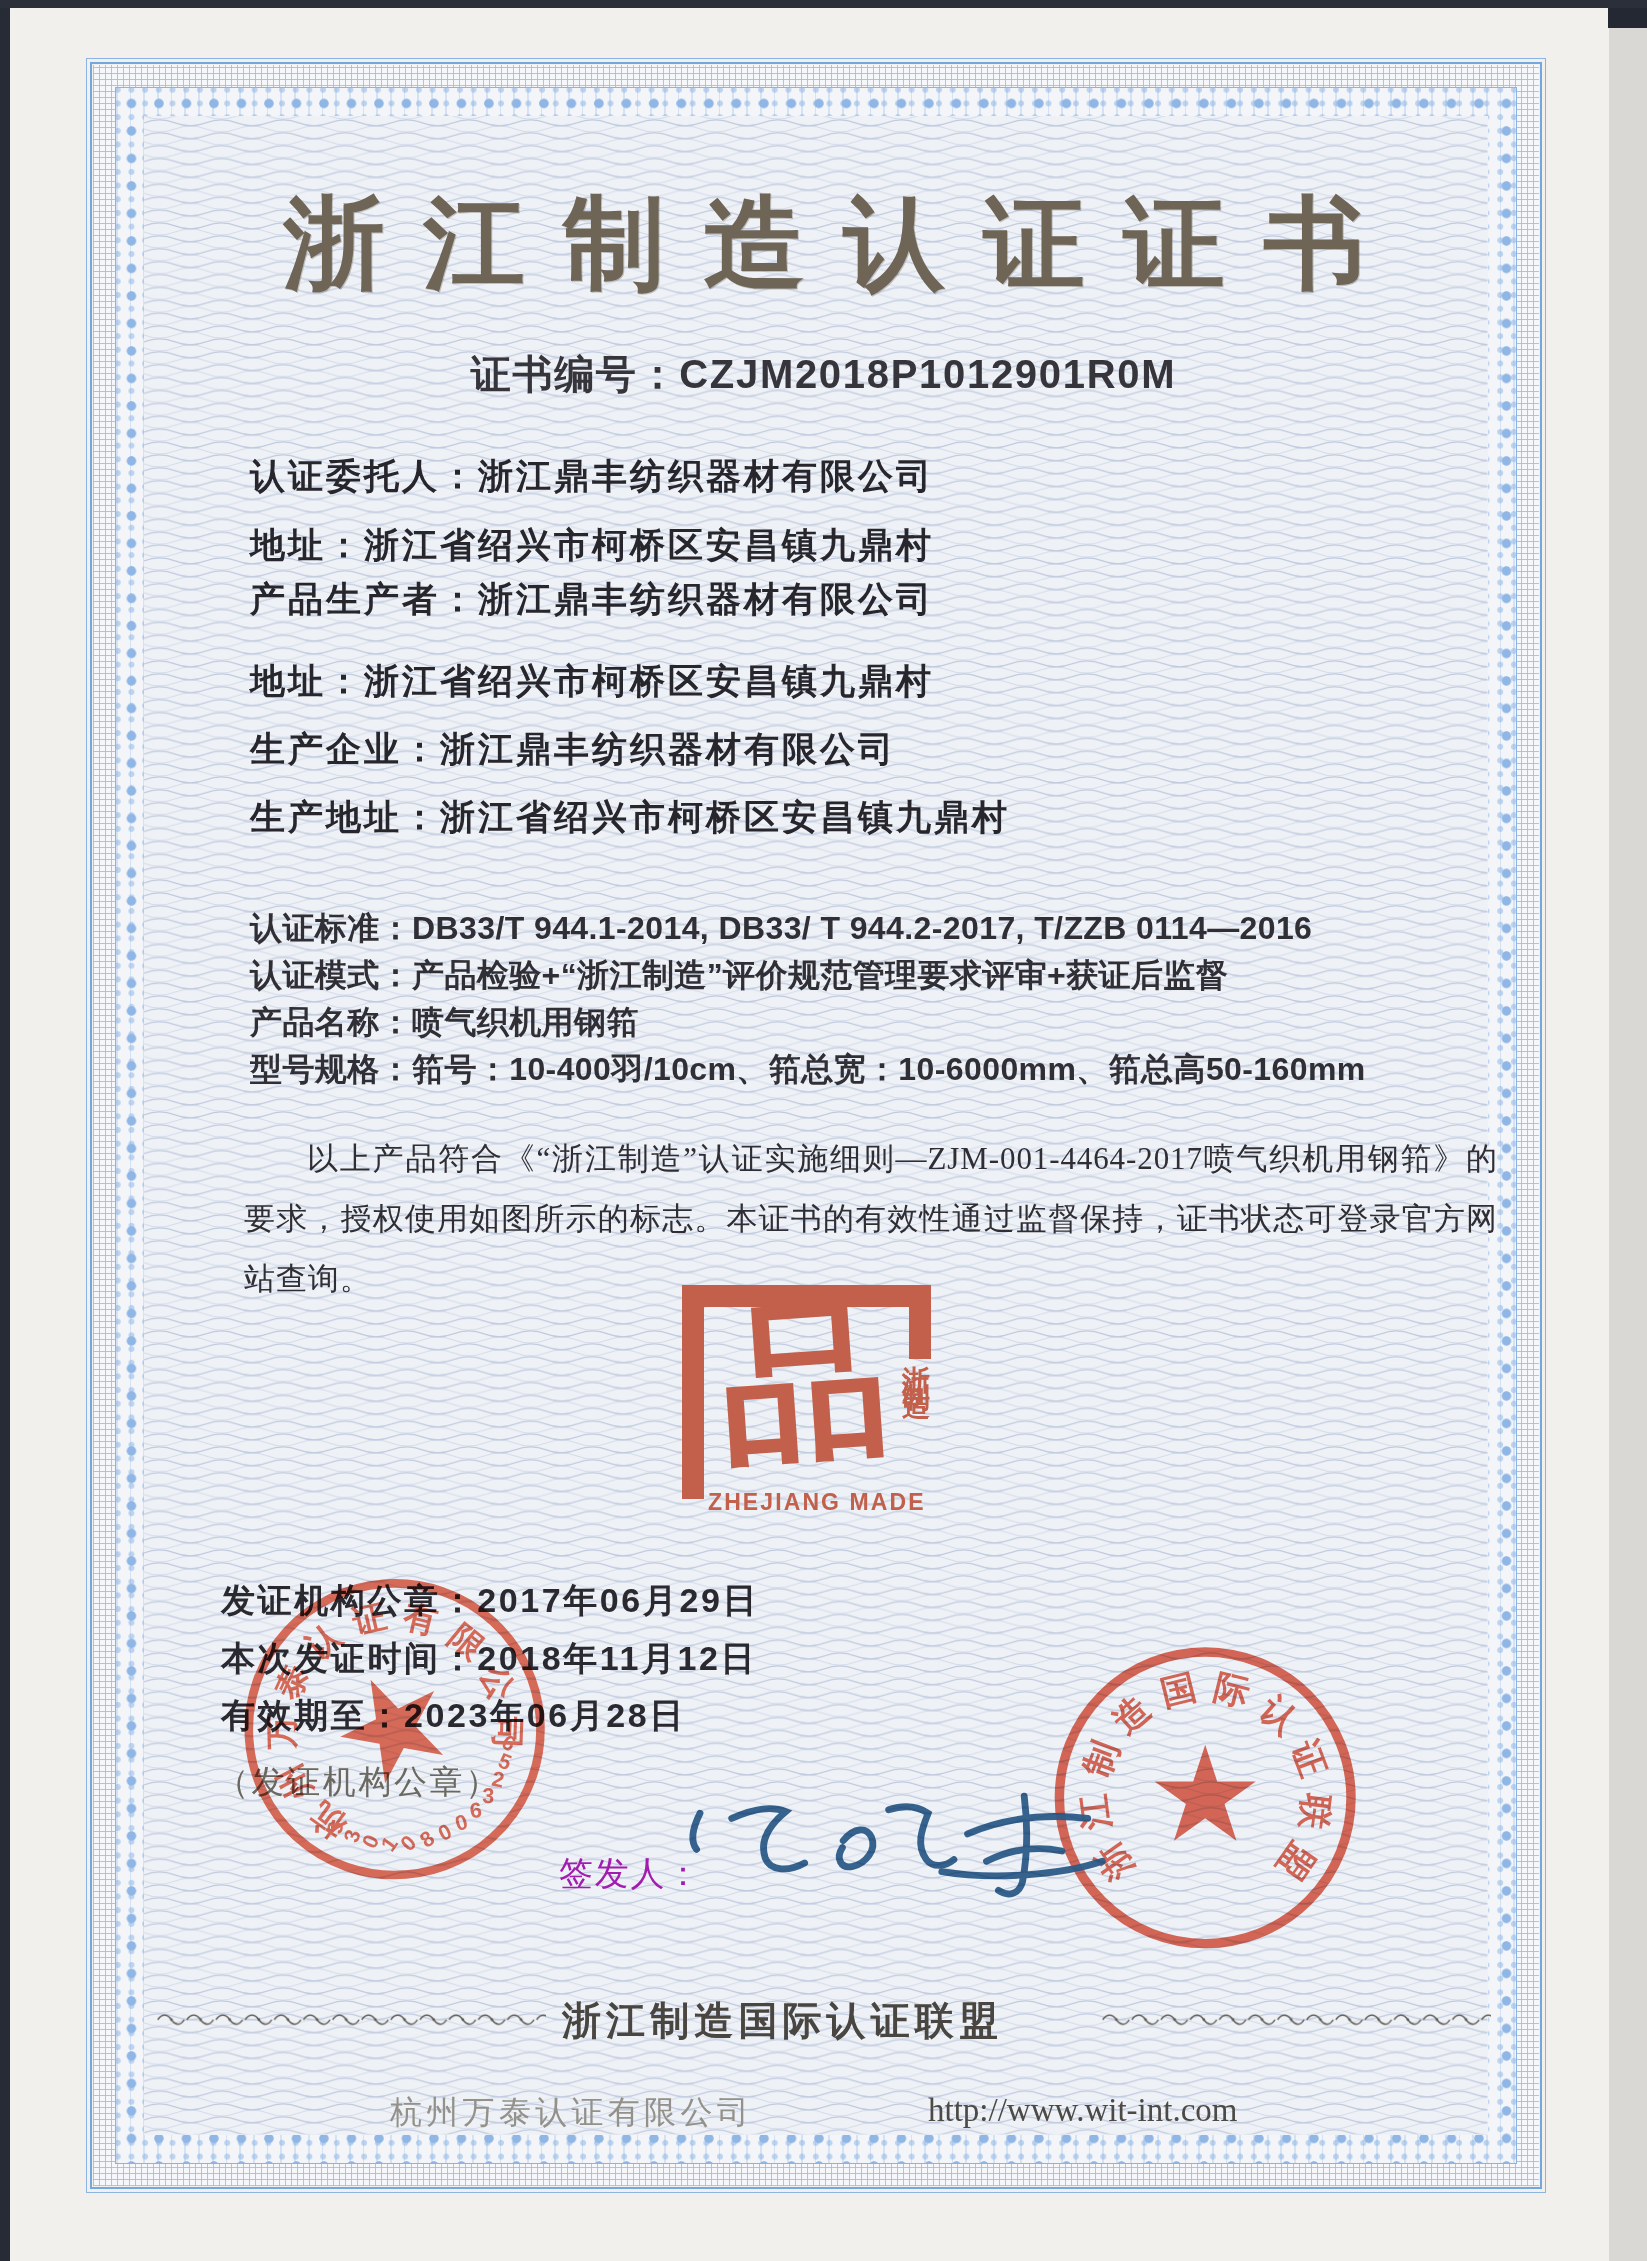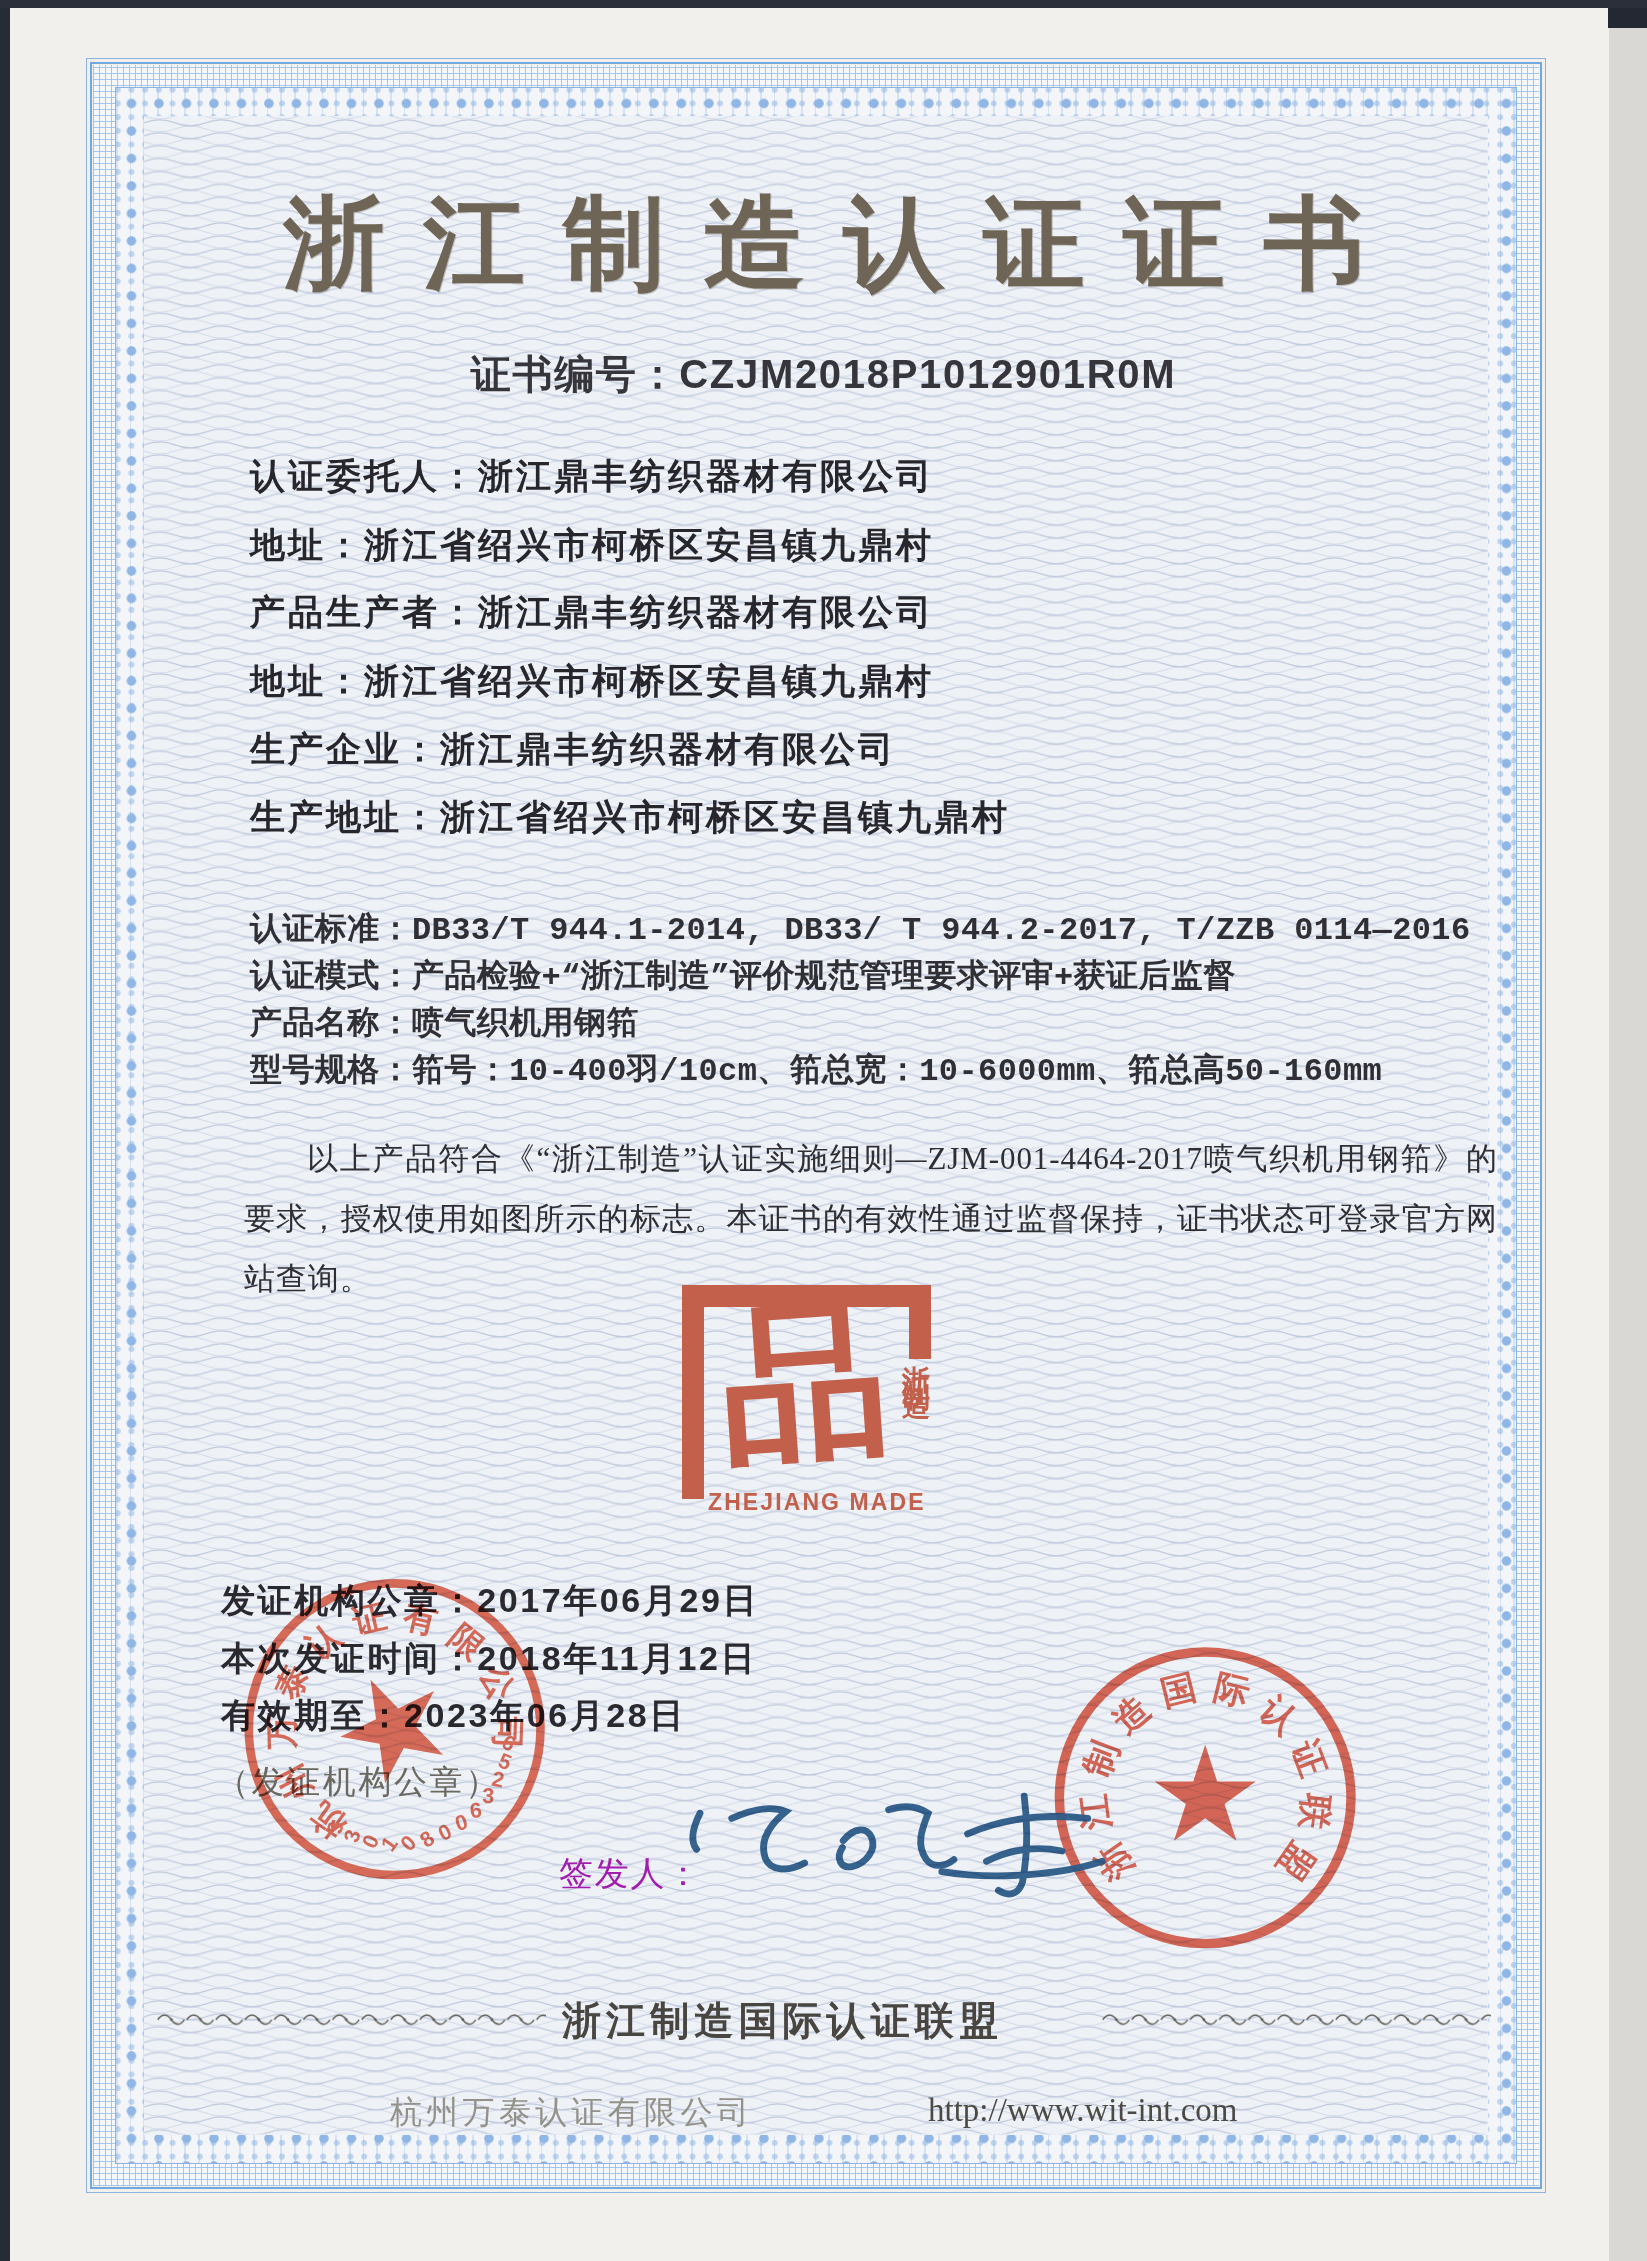--- a/index.html
+++ b/index.html
@@ -31,21 +31,21 @@
   .content{z-index:5;}
 
   .title{left:0;right:0;top:177px;text-align:center;font-family:"Liberation Serif",serif;
          font-size:101px;font-weight:700;letter-spacing:39px;padding-left:40px;color:#6e6556;
          text-shadow:0.9px 0.9px 0 rgba(110,101,86,.35);}
   .certno{left:0;right:0;top:347px;text-align:center;font-size:40px;font-weight:700;
           letter-spacing:1.7px;color:#36353b;}
 
   .info-line{left:250px;font-size:35px;font-weight:700;letter-spacing:3px;color:#27262c;white-space:nowrap;}
   .spec-line{left:250px;font-size:32px;font-weight:600;letter-spacing:0.4px;color:#302f36;
-             font-family:Liberation Mono, monospace;white-space:nowrap;}
+             font-family:Liberation Sans, sans-serif;white-space:nowrap;}
   .statement{left:244px;top:1129px;width:1254px;font-size:31px;line-height:60px;color:#2f2e35;
              font-family:"Liberation Serif",serif;text-indent:63px;text-align:justify;letter-spacing:0.9px;}
 
   
   .logo{left:682px;top:1285px;width:249px;height:233px;}
   .logo .bar{position:absolute;background:#c2604b;}
   .lg-top{left:0;top:0;right:0;height:22px;}
   .lg-left{left:0;top:0;width:22px;height:214px;}
   .lg-stub{right:0;top:0;width:22px;height:74px;}
   .lg-char{position:absolute;left:38px;top:13.7px;font-size:168px;line-height:1;font-weight:700;
@@ -95,21 +95,21 @@
         </div>
       </div>
     </div>
   </div>
 
   <div class="abs content title">浙江制造认证证书</div>
   <div class="abs content certno">证书编号：CZJM2018P1012901R0M</div>
 
   <div class="abs content info-line" style="top:453px">认证委托人：浙江鼎丰纺织器材有限公司</div>
   <div class="abs content info-line" style="top:522px">地址：浙江省绍兴市柯桥区安昌镇九鼎村</div>
-  <div class="abs content info-line" style="top:589px">产品生产者：浙江鼎丰纺织器材有限公司</div>
+  <div class="abs content info-line" style="top:576px">产品生产者：浙江鼎丰纺织器材有限公司</div>
   <div class="abs content info-line" style="top:658px">地址：浙江省绍兴市柯桥区安昌镇九鼎村</div>
   <div class="abs content info-line" style="top:726px">生产企业：浙江鼎丰纺织器材有限公司</div>
   <div class="abs content info-line" style="top:794px">生产地址：浙江省绍兴市柯桥区安昌镇九鼎村</div>
 
   <div class="abs content spec-line" style="top:907px">认证标准：DB33/T 944.1-2014, DB33/ T 944.2-2017, T/ZZB 0114—2016</div>
   <div class="abs content spec-line" style="top:954px">认证模式：产品检验+“浙江制造”评价规范管理要求评审+获证后监督</div>
   <div class="abs content spec-line" style="top:1001px">产品名称：喷气织机用钢筘</div>
   <div class="abs content spec-line" style="top:1048px">型号规格：筘号：10-400羽/10cm、筘总宽：10-6000mm、筘总高50-160mm</div>
 
   <div class="abs content statement">以上产品符合《“浙江制造”认证实施细则—ZJM-001-4464-2017喷气织机用钢筘》的要求，授权使用如图所示的标志。本证书的有效性通过监督保持，证书状态可登录官方网站查询。</div>

